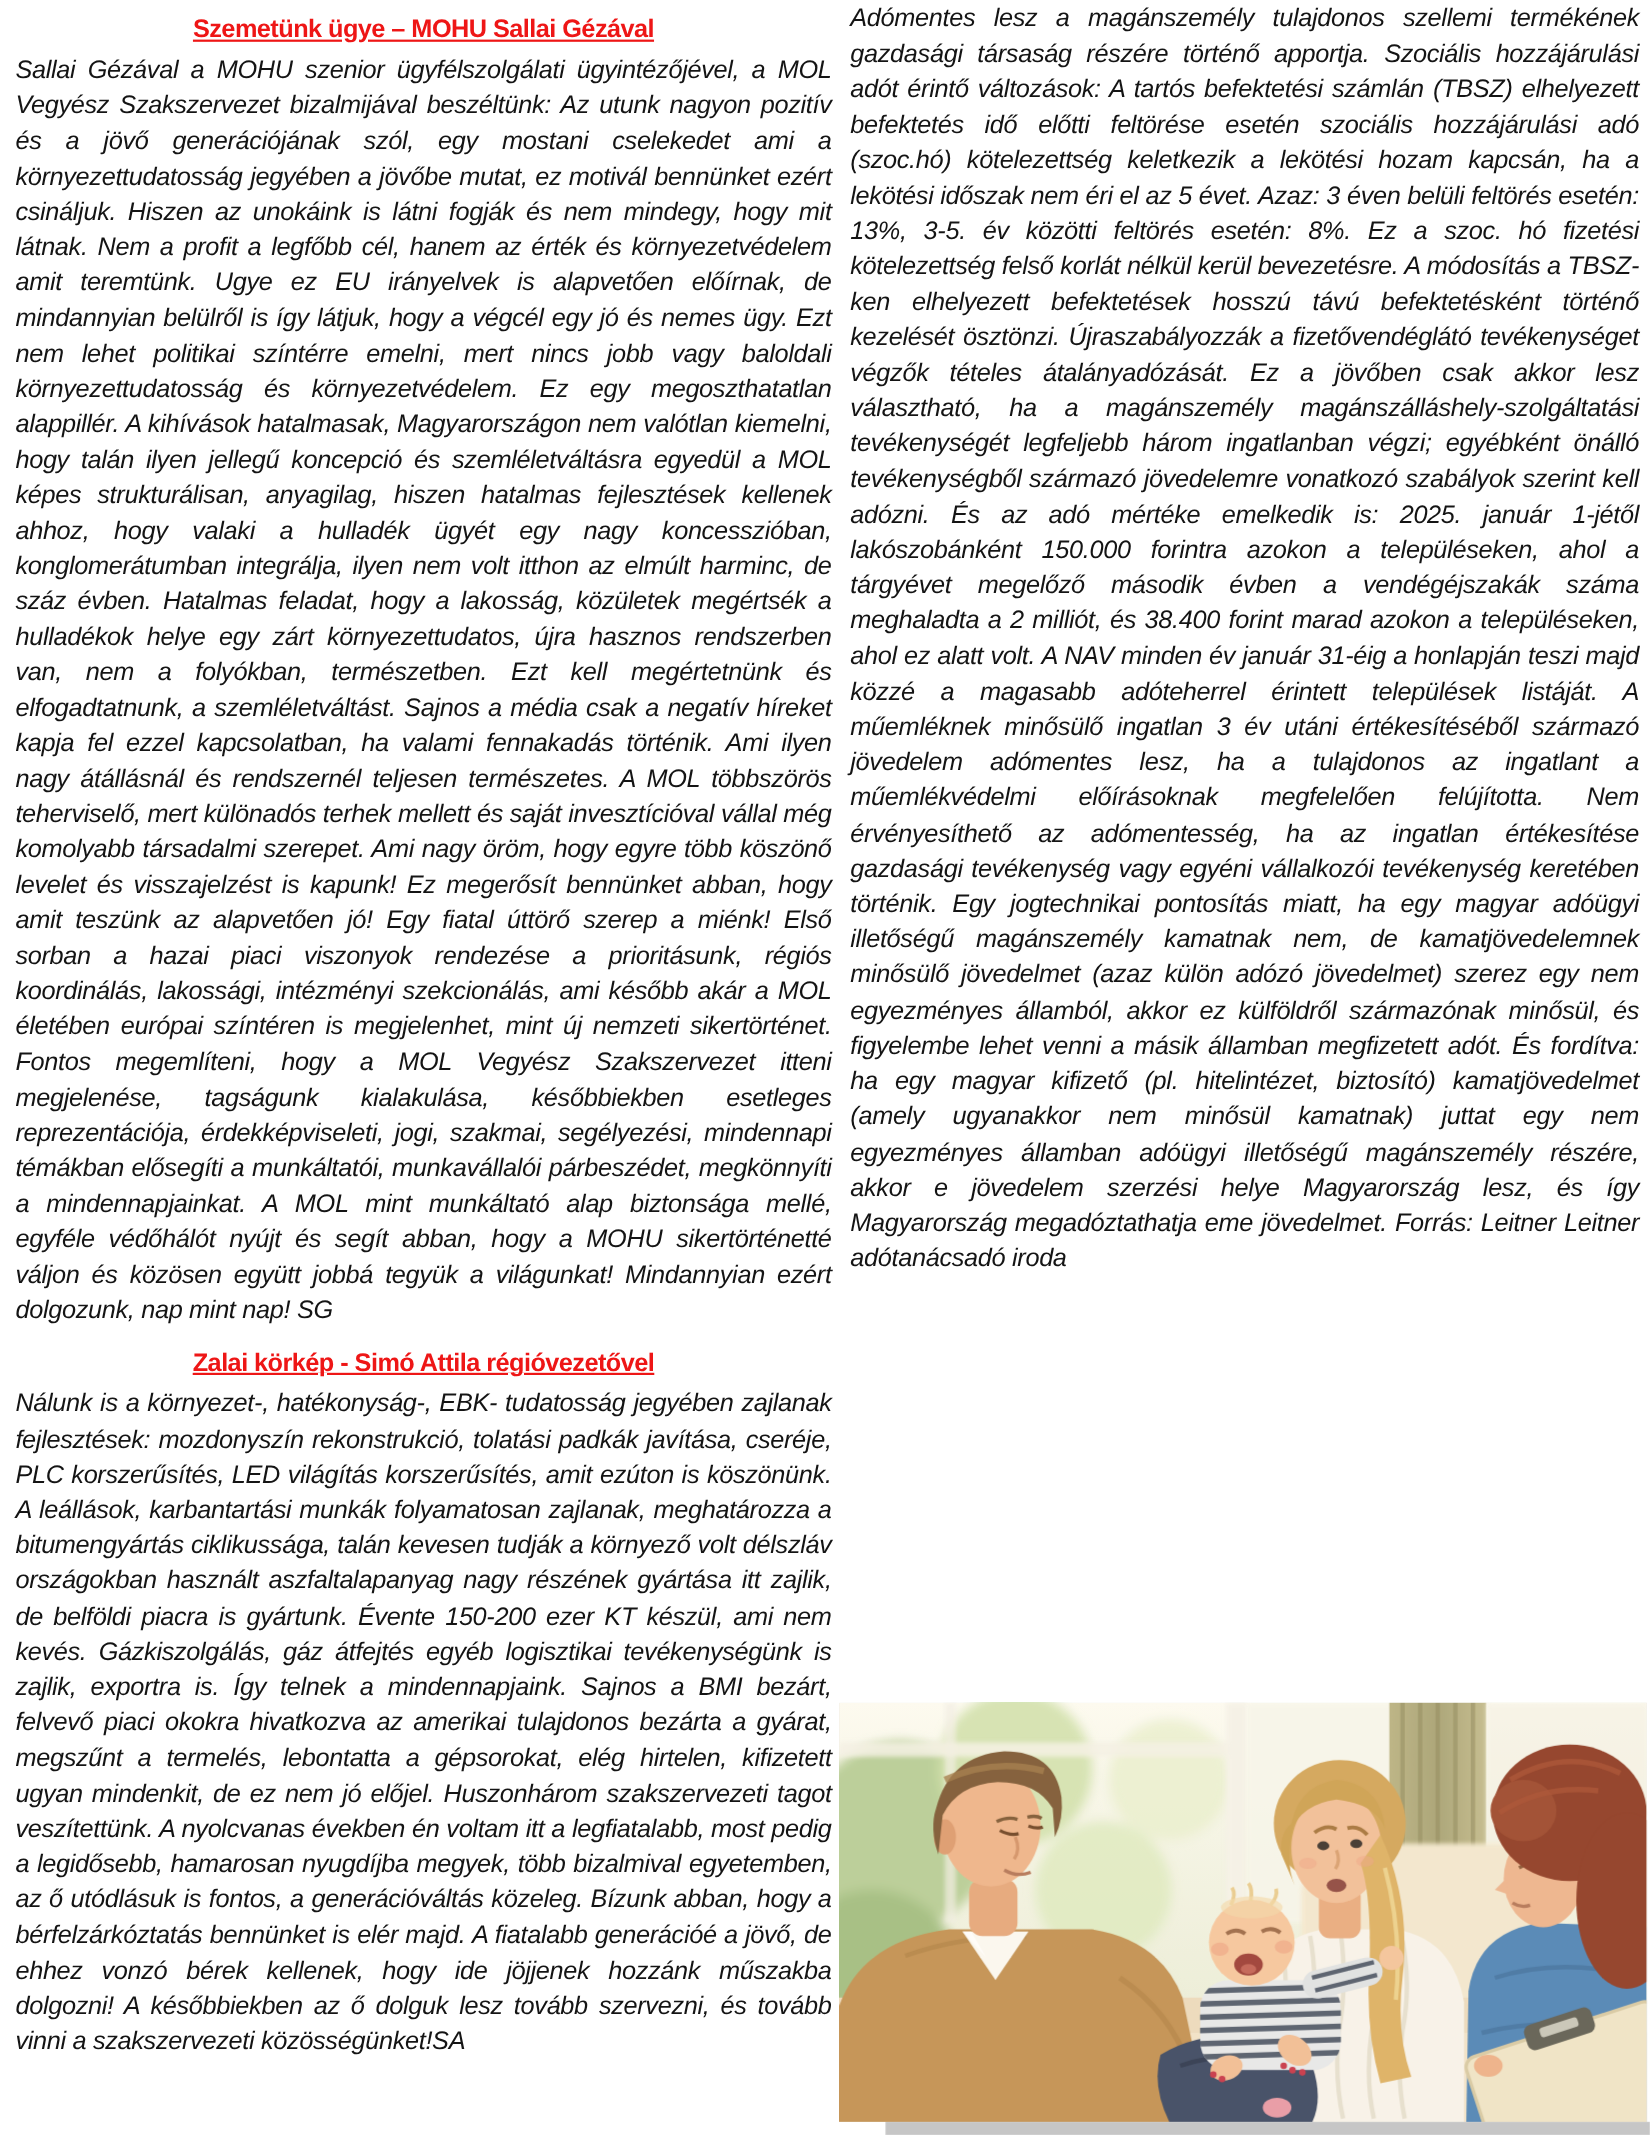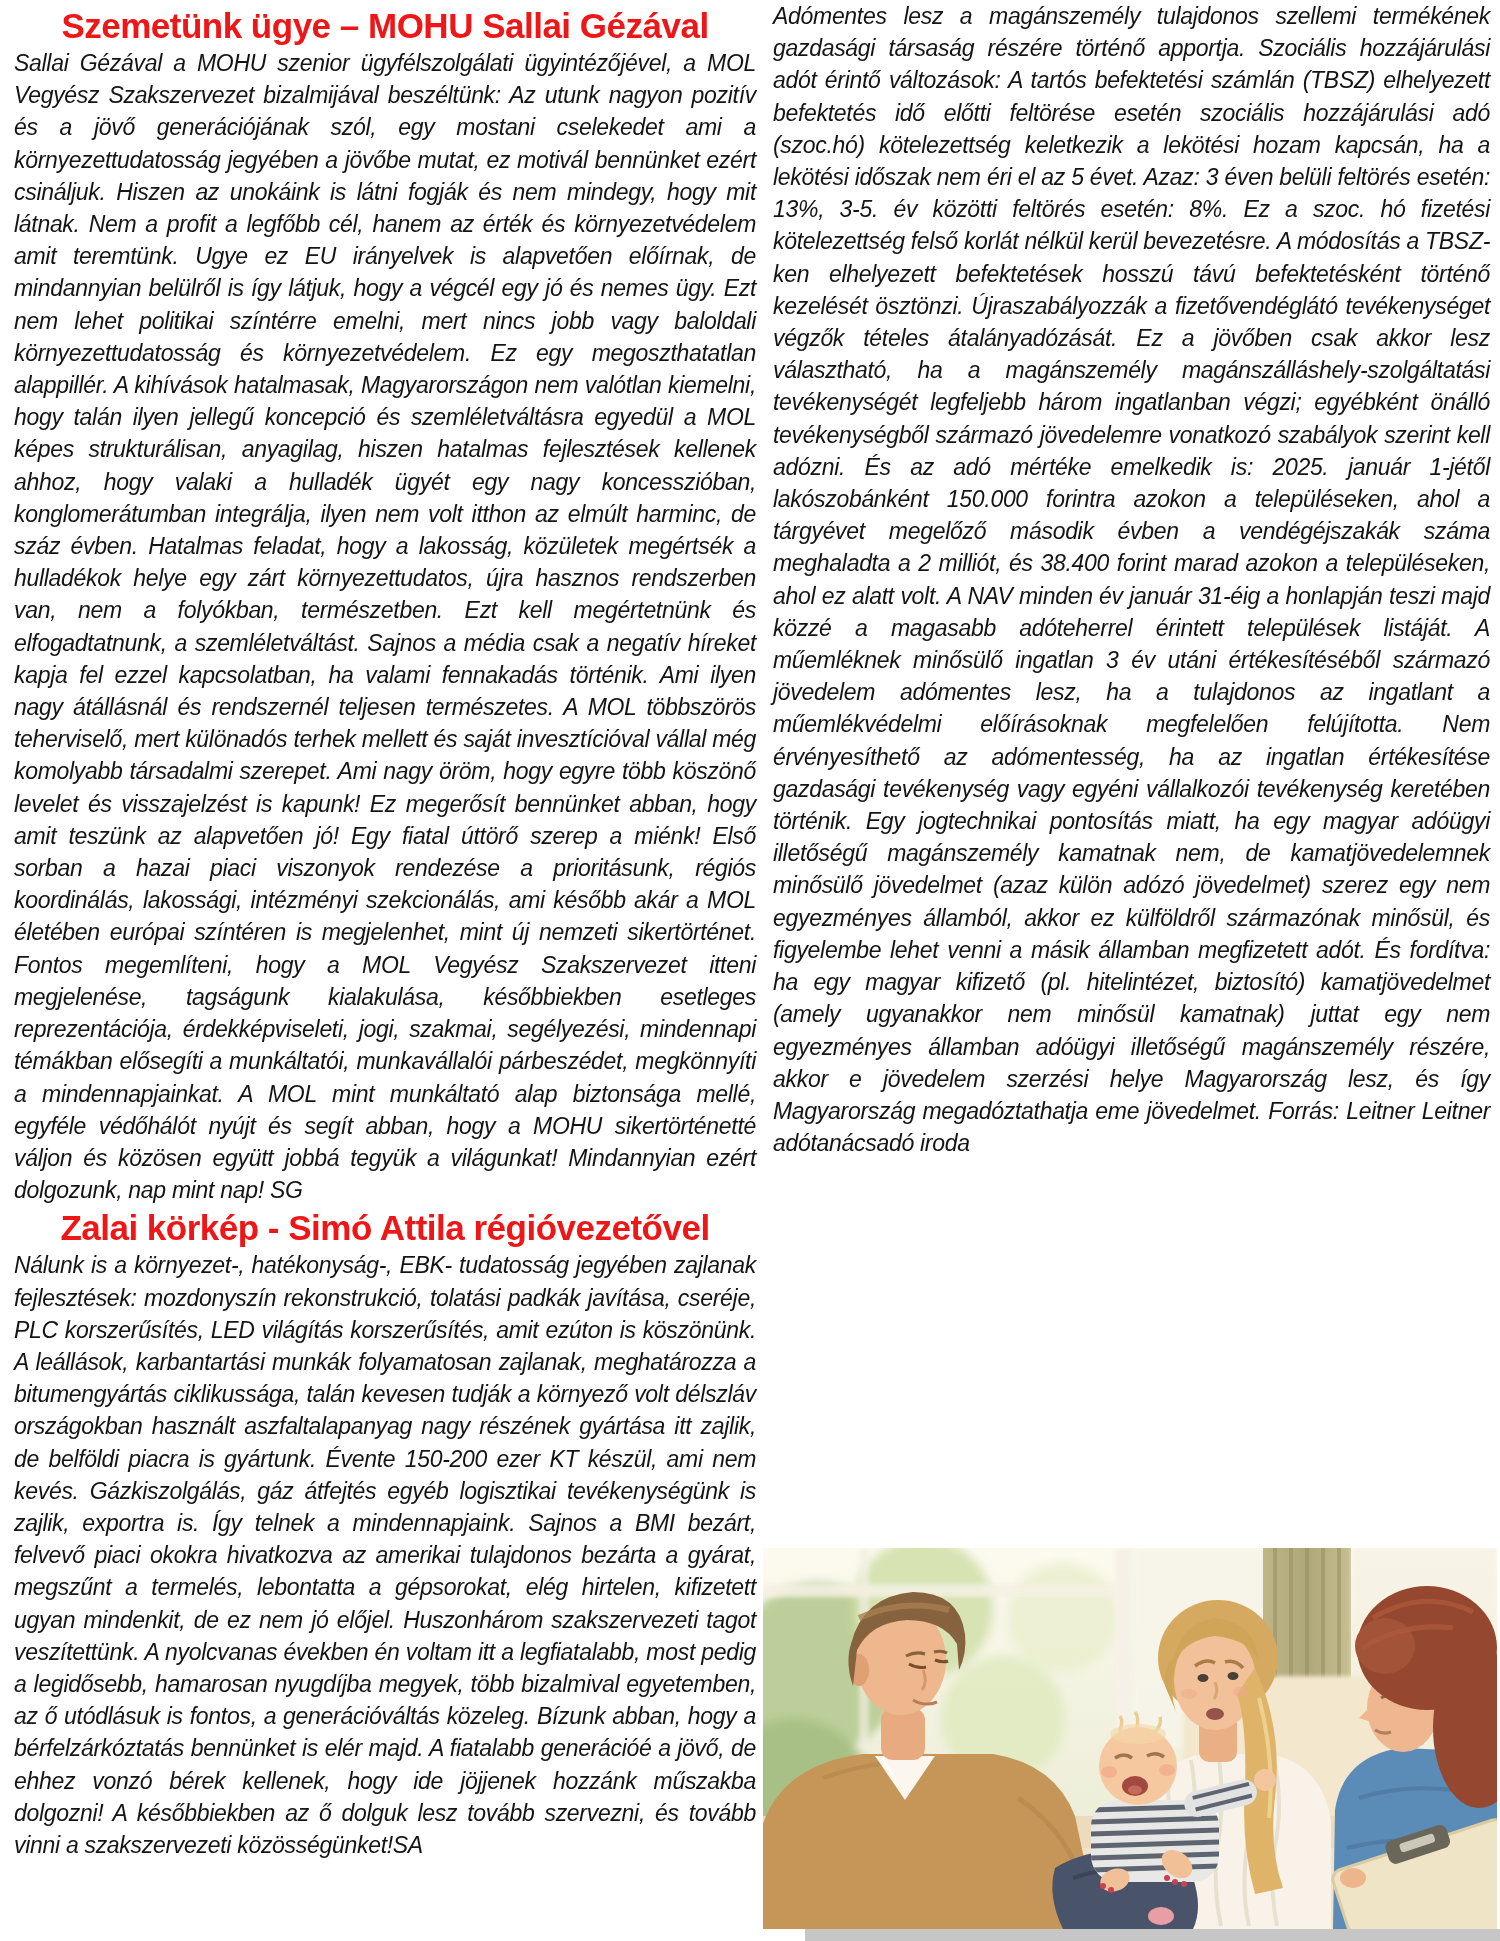--- a/index.html
+++ b/index.html
@@ -12,24 +12,24 @@
   html,body{margin:0;padding:0;background:#fff;}
   .page{
     position:relative;width:1500px;height:1941px;background:var(--bg);
     overflow:hidden;font-family:"Liberation Sans","DejaVu Sans",sans-serif;
     color:var(--ink);
   }
   .col{position:absolute;top:0;}
   .col-left{left:14px;width:742px;}
   .col-right{left:773px;width:717px;}
   .headline{
-    color:var(--red);font-size:35px;line-height:36px;font-weight:700;
-    text-align:center;margin:8px 0 3px 0;letter-spacing:-0.5px;white-space:pre-wrap;
-  }
-  .headline.mid{margin:4px 0 3px 0;}
+    color:var(--red);font-size:23px;line-height:36px;font-weight:700;
+    text-align:center;margin:8px 0 3px 0;letter-spacing:-0.5px;white-space:pre-wrap;text-decoration:underline;
+  }
+  .headline.mid{margin:14px 0 3px 0;}
   .body{
     margin:0;font-size:23px;line-height:32.2px;letter-spacing:-0.3px;
     text-align:justify;text-justify:inter-word;hyphens:auto;-webkit-hyphens:auto;
     color:var(--ink);
     font-style:italic;
   }
   figure.photo{
     position:absolute;left:763px;top:1548px;width:734px;height:381px;margin:0;
     overflow:hidden;background:#efeee6;
   }

